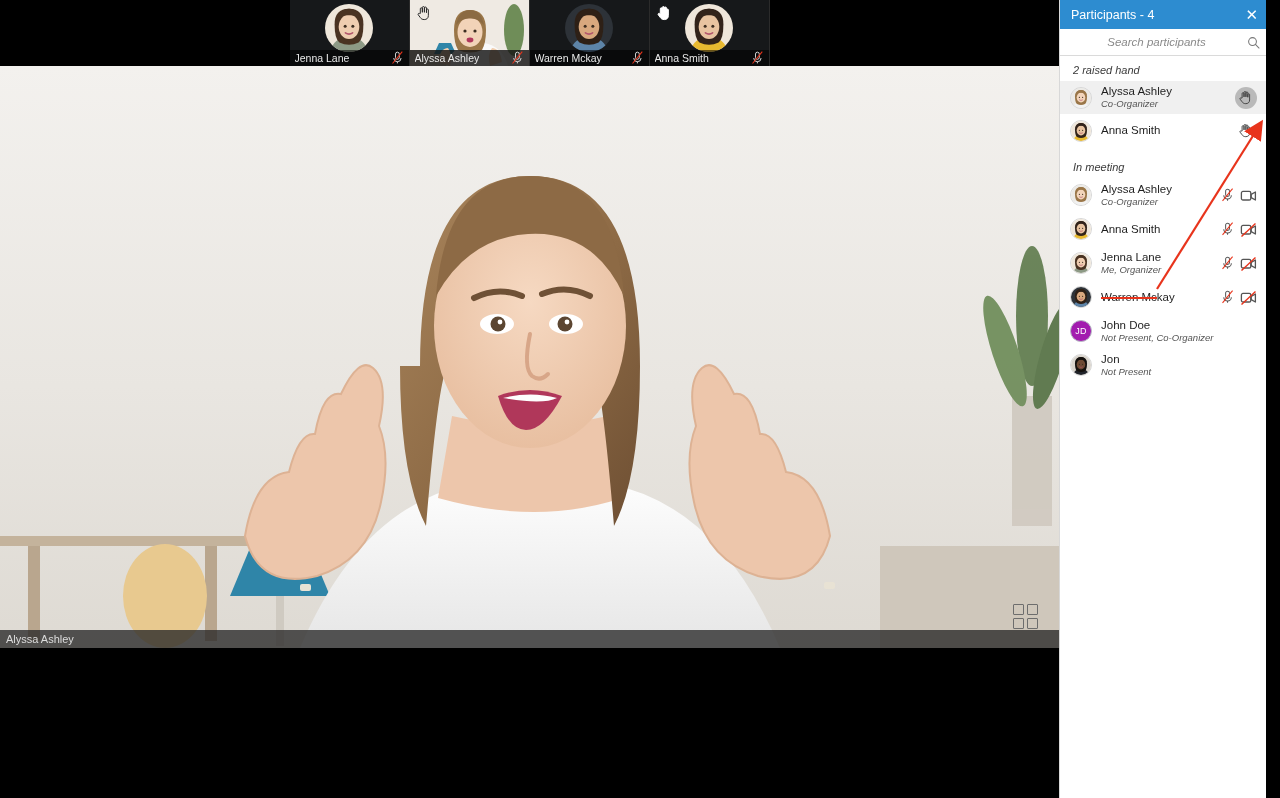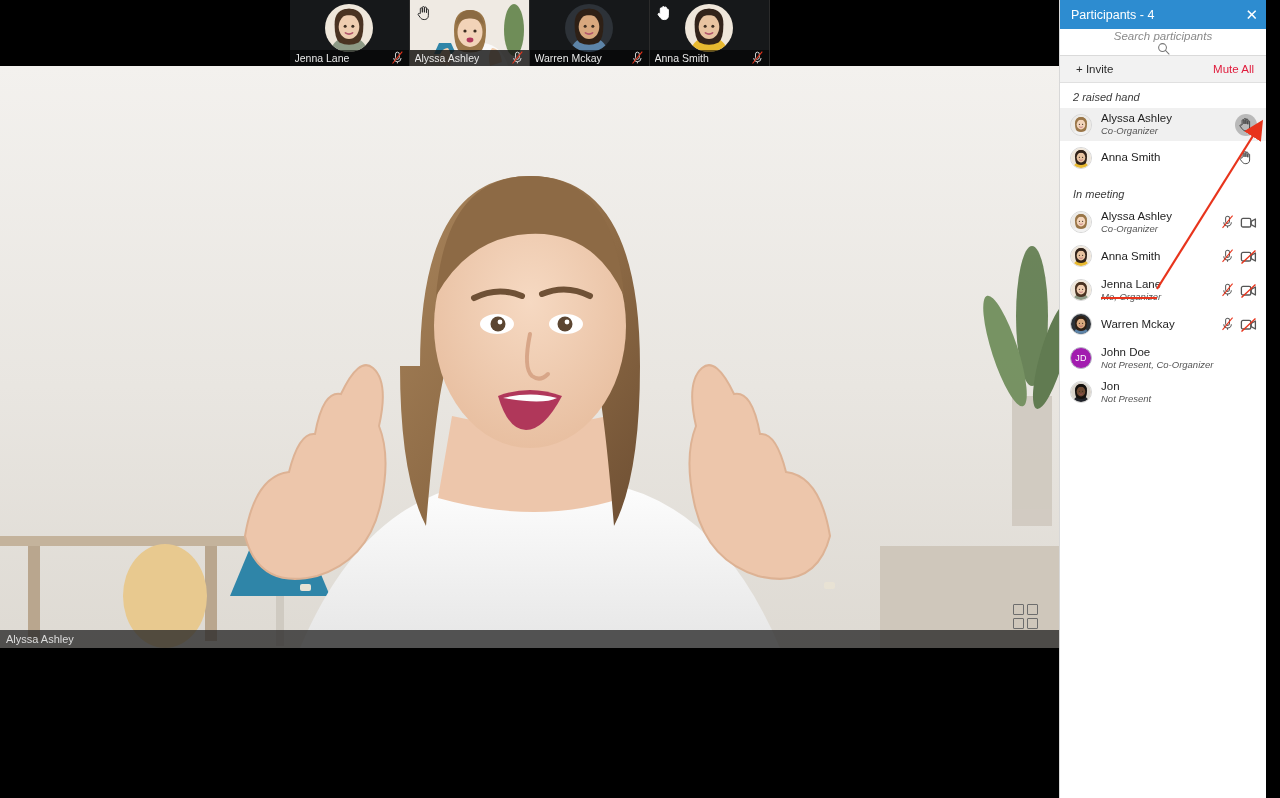--- a/index.html
+++ b/index.html
@@ -84,21 +84,21 @@
   .panel-header {
     height: 29px; background: #2d8cd0; color: #fff;
     display: flex; align-items: center; padding: 0 8px;
     font-size: 12.5px;
   }
   .panel-header .ttl { flex: 1; padding-left: 3px; }
   .panel-header .x { font-size: 15px; line-height: 15px; cursor: default; }
 
   .searchrow {
     height: 27px; display: flex; align-items: center;
-    border-bottom: 1px solid #dadada; padding: 0 6px; flex-direction: column;
+    border-bottom: 1px solid #dadada; padding: 0 6px;
   }
   .searchrow input {
     flex: 1; border: none; outline: none; text-align: center;
     font-family: "Liberation Sans", sans-serif;
     font-size: 11.5px; color: #333; font-style: italic;
   }
   .searchrow input::placeholder { color: #8a8a8a; font-style: italic; }
 
   .actionrow {
     height: 27px; background: #f2f2f2; display: flex;
@@ -362,24 +362,20 @@
     </div>
 
     <div class="searchrow">
       <input type="text" placeholder="Search participants" style="">
       <svg width="13" height="13" viewBox="0 0 20 20">
         <circle cx="8.5" cy="8.5" r="6" fill="none" stroke="#777" stroke-width="1.6"></circle>
         <line x1="13" y1="13" x2="18.5" y2="18.5" stroke="#777" stroke-width="1.6" stroke-linecap="round"></line>
       </svg>
     </div>
 
-    <div class="actionrow">
-      <span class="invite">+  Invite</span>
-      <span class="muteall">Mute All</span>
-    </div>
 
     <div class="sec-title">2 raised hand</div>
     <div id="raised-list">
         <div class="prow hl">
           <div class="pav">
             <svg width="100%" height="100%" viewBox="0 0 40 40" preserveAspectRatio="xMidYMid slice">
               <rect width="40" height="40" fill="#eceae6"></rect>
               <path d="M4 40 q3 -12 16 -13 q13 1 16 13 Z" fill="#f2f2f2"></path>
               <path d="M8 17 q0 -13 12 -13 q12 0 12 13 q0 12 -4 15 q-8 4 -16 0 q-4 -3 -4 -15 Z" fill="#9a7648"></path>
               <ellipse cx="20" cy="19" rx="8.6" ry="10.2" fill="#f3d5bb"></ellipse>

